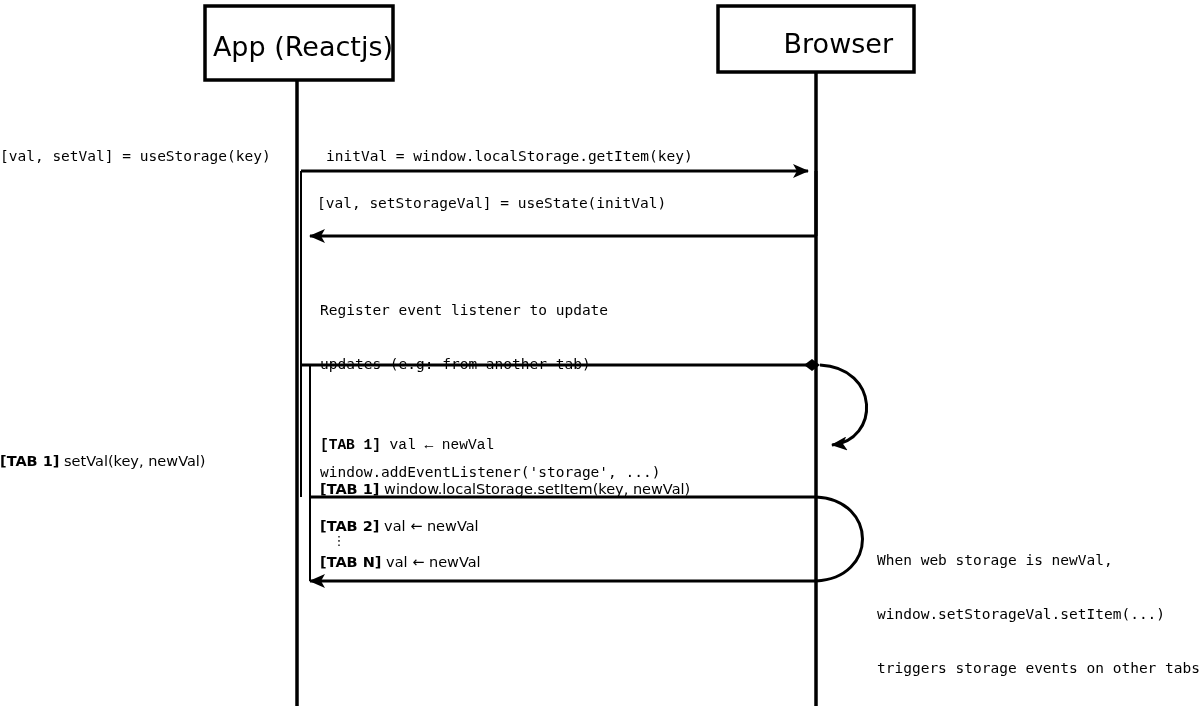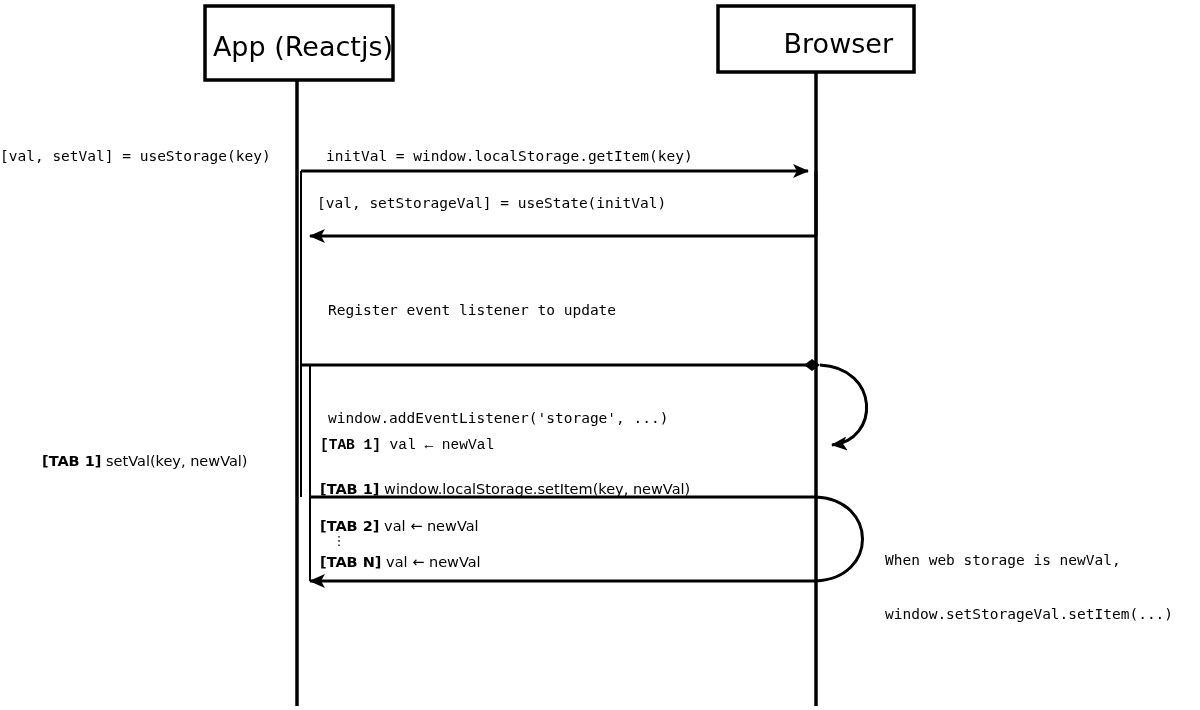--- a/index.html
+++ b/index.html
@@ -45,21 +45,20 @@
     white-space: nowrap;
   }
   .right-align {
     text-align: left;
   }
   .b {
     font-weight: bold;
   }
   .note-block span {
     display: block;
-    margin-left: 8px;
   }
 </style>
 </head>
 <body>
 
 <div id="stage">
 
   <svg class="layer" viewBox="0 0 1200 710" xmlns="http://www.w3.org/2000/svg">
     <defs>
       <marker id="arrowR" markerWidth="16" markerHeight="14" refX="15" refY="7" orient="auto" markerUnits="userSpaceOnUse">
@@ -104,32 +103,34 @@
   <div class="actor-title" style="left:205px; top:31px; width:188px;">App (Reactjs)</div>
   <div class="actor-title" style="left:718px; top:28px; width:175px;">Browser</div>
 
   <div class="lbl right-align" style="left:0px; top:147px; width:288px;">[val, setVal] = useStorage(key)</div>
   <div class="lbl" style="left:326px; top:147px;">initVal = window.localStorage.getItem(key)</div>
 
   <div class="lbl" style="left:317px; top:194px;">[val, setStorageVal] = useState(initVal)</div>
 
   <div class="lbl note-block" style="left:320px; top:265px;">
     <span>Register event listener to update</span>
+    <span>updates (e.g: from another tab)</span>
     <span style="height:18px;">&nbsp;</span>
     <span>window.addEventListener('storage', ...)</span>
   </div>
 
 
-  <div class="lbl lbl-prop right-align" style="left:0px; top:452px; width:293px;margin-left:42px;"><span class="b">[TAB 1]</span><span> setVal(key, newVal)</span></div>
+  <div class="lbl lbl-prop right-align" style="left:0px; top:452px; width:293px;"><span class="b">[TAB 1]</span><span> setVal(key, newVal)</span></div>
 
   <div class="lbl lbl-prop" style="left:320px; top:436px;font-family:Liberation Mono, monospace;"><span class="b">[TAB 1]</span><span> val ← newVal</span></div>
   <div class="lbl lbl-prop" style="left:320px; top:480px;text-align:center;"><span class="b">[TAB 1]</span><span> window.localStorage.setItem(key, newVal)</span></div>
 
   <div class="lbl lbl-prop" style="left:320px; top:517px;"><span class="b">[TAB 2]</span><span> val ← newVal</span></div>
   <div class="lbl lbl-prop" style="left:320px; top:532px; font-size:13px;"><span class="b"></span><span>   ⋮</span></div>
   <div class="lbl lbl-prop" style="left:320px; top:553px;"><span class="b">[TAB N]</span><span> val ← newVal</span></div>
 
   <div class="lbl note-block" style="left:877px; top:515px;">
     <span>When web storage is newVal,</span>
     <span>window.setStorageVal.setItem(...)</span>
+    <span>triggers storage events on other tabs</span>
   </div>
 
 </div>
 
 </body></html>

